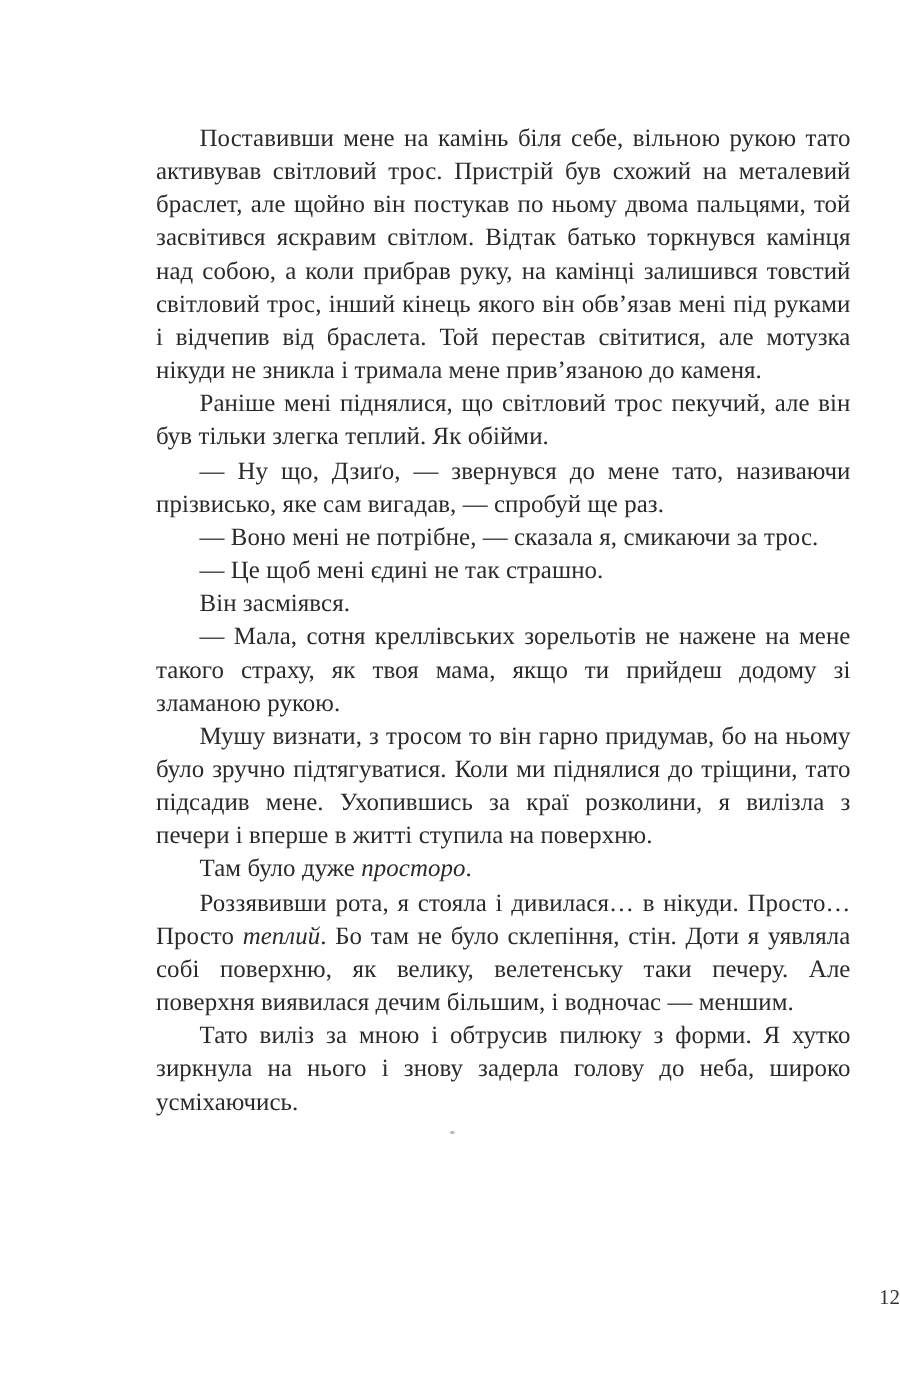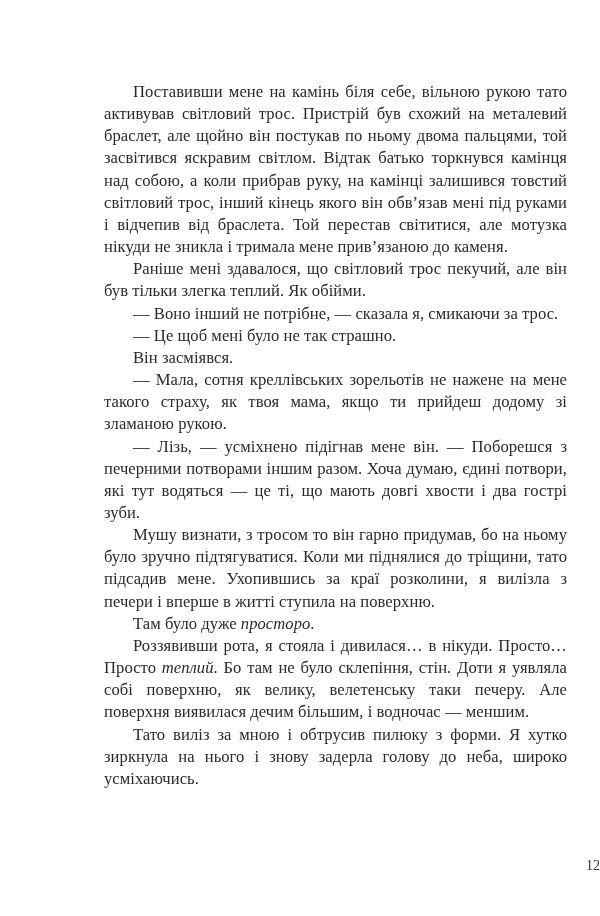--- a/index.html
+++ b/index.html
@@ -59,26 +59,26 @@
     opacity: 0.6;
   }
 </style>
 </head>
 <body>
 
 <div class="page">
 
   <div class="text-block">
     <p class="para">Поставивши мене на камінь біля себе, вільною рукою тато активував світловий трос. Пристрій був схожий на металевий браслет, але щойно він постукав по ньому двома пальцями, той засвітився яскравим світлом. Відтак батько торкнувся камінця над собою, а коли прибрав руку, на камінці залишився товстий світловий трос, інший кінець якого він обв’язав мені під руками і відчепив від браслета. Той перестав світитися, але мотузка нікуди не зникла і тримала мене прив’язаною до каменя.</p>
-    <p class="para">Раніше мені здавалося, що світловий трос пекучий, але він був тільки злегка теплий. Як обійми.</p>
-    <p class="para">— Воно інший не потрібне, — сказала я, смикаючи за трос.</p>
-    <p class="para">— Це щоб мені було не так страшно.</p>
+    <p class="para">Раніше мені піднялися, що світловий трос пекучий, але він був тільки злегка теплий. Як обійми.</p>
+    <p class="para">— Ну що, Дзиґо, — звернувся до мене тато, називаючи прізвисько, яке сам вигадав, — спробуй ще раз.</p>
+    <p class="para">— Воно мені не потрібне, — сказала я, смикаючи за трос.</p>
+    <p class="para">— Це щоб мені єдині не так страшно.</p>
     <p class="para">Він засміявся.</p>
     <p class="para">— Мала, сотня креллівських зорельотів не нажене на мене такого страху, як твоя мама, якщо ти прийдеш додому зі зламаною рукою.</p>
-    <p class="para">— Лізь, — усміхнено підігнав мене він. — Поборешся з печерними потворами іншим разом. Хоча думаю, єдині потвори, які тут водяться — це ті, що мають довгі хвости і два гострі зуби.</p>
     <p class="para">Мушу визнати, з тросом то він гарно придумав, бо на ньому було зручно підтягуватися. Коли ми піднялися до тріщини, тато підсадив мене. Ухопившись за краї розколини, я вилізла з печери і вперше в житті ступила на поверхню.</p>
     <p class="para"><span>Там було дуже </span><em>просторо</em><span>.</span></p>
     <p class="para"><span>Роззявивши рота, я стояла і дивилася… в нікуди. Просто… Просто </span><em>теплий</em><span>. Бо там не було склепіння, стін. Доти я уявляла собі поверхню, як велику, велетенську таки печеру. Але поверхня виявилася дечим більшим, і водночас — меншим.</span></p>
     <p class="para">Тато виліз за мною і обтрусив пилюку з форми. Я хутко зиркнула на нього і знову задерла голову до неба, широко усміхаючись.</p>
 
   </div>
 
   <span class="speck" style="left:300px; top:754px;"></span>
 
   <div class="page-number">12</div>

